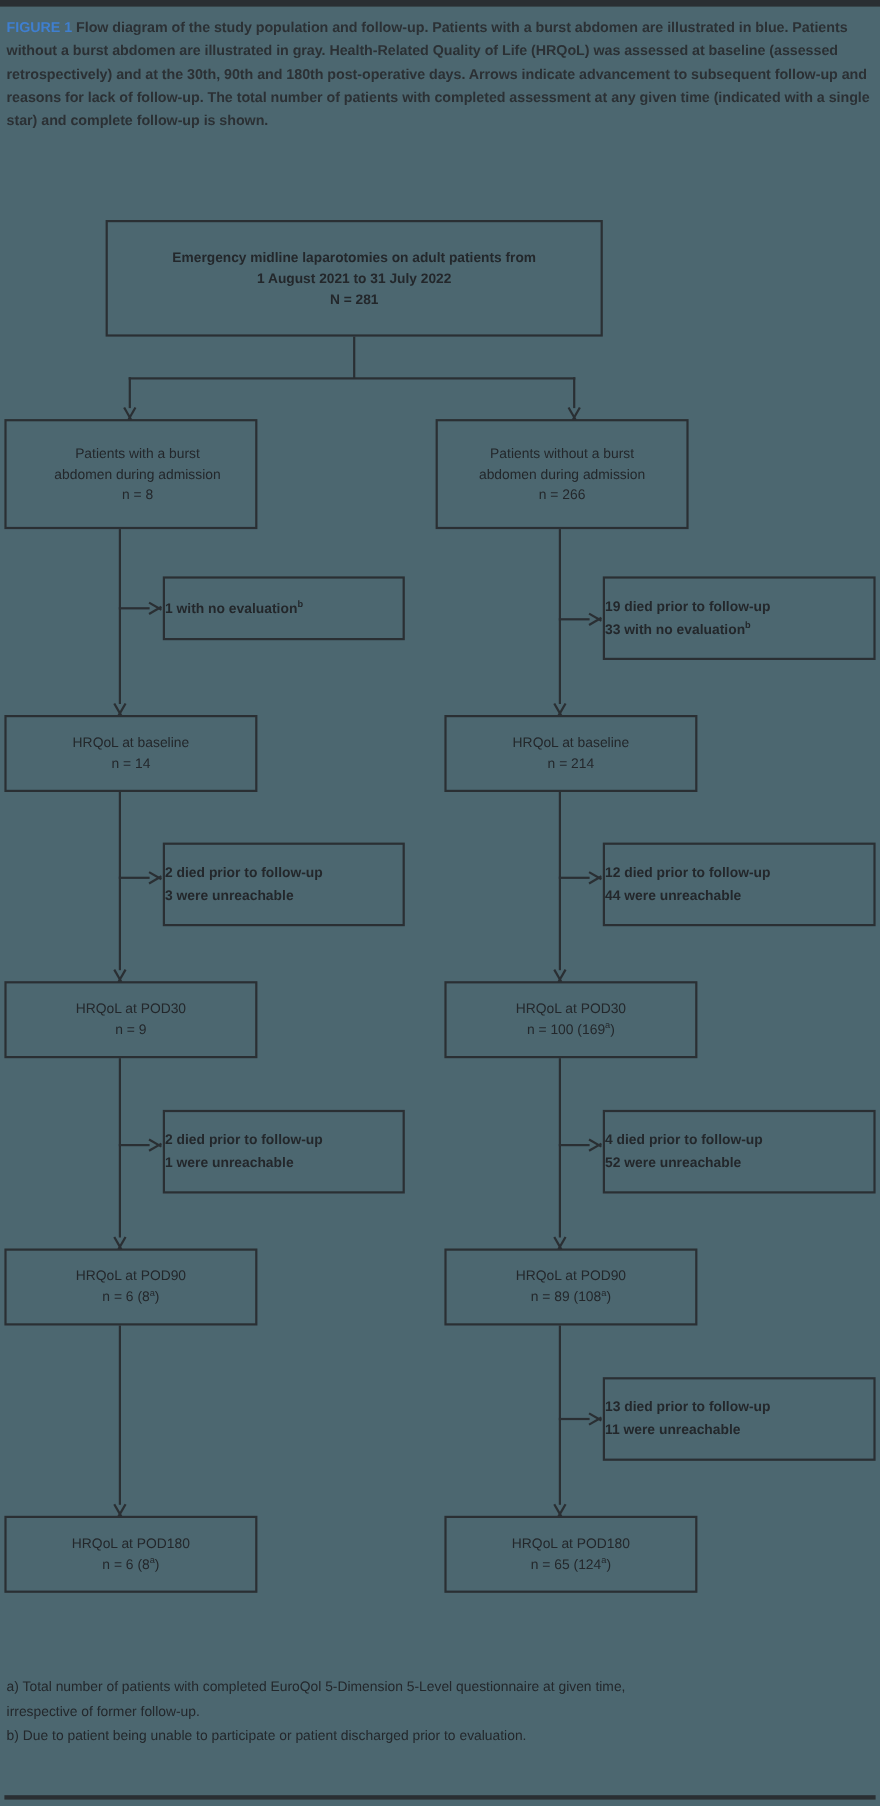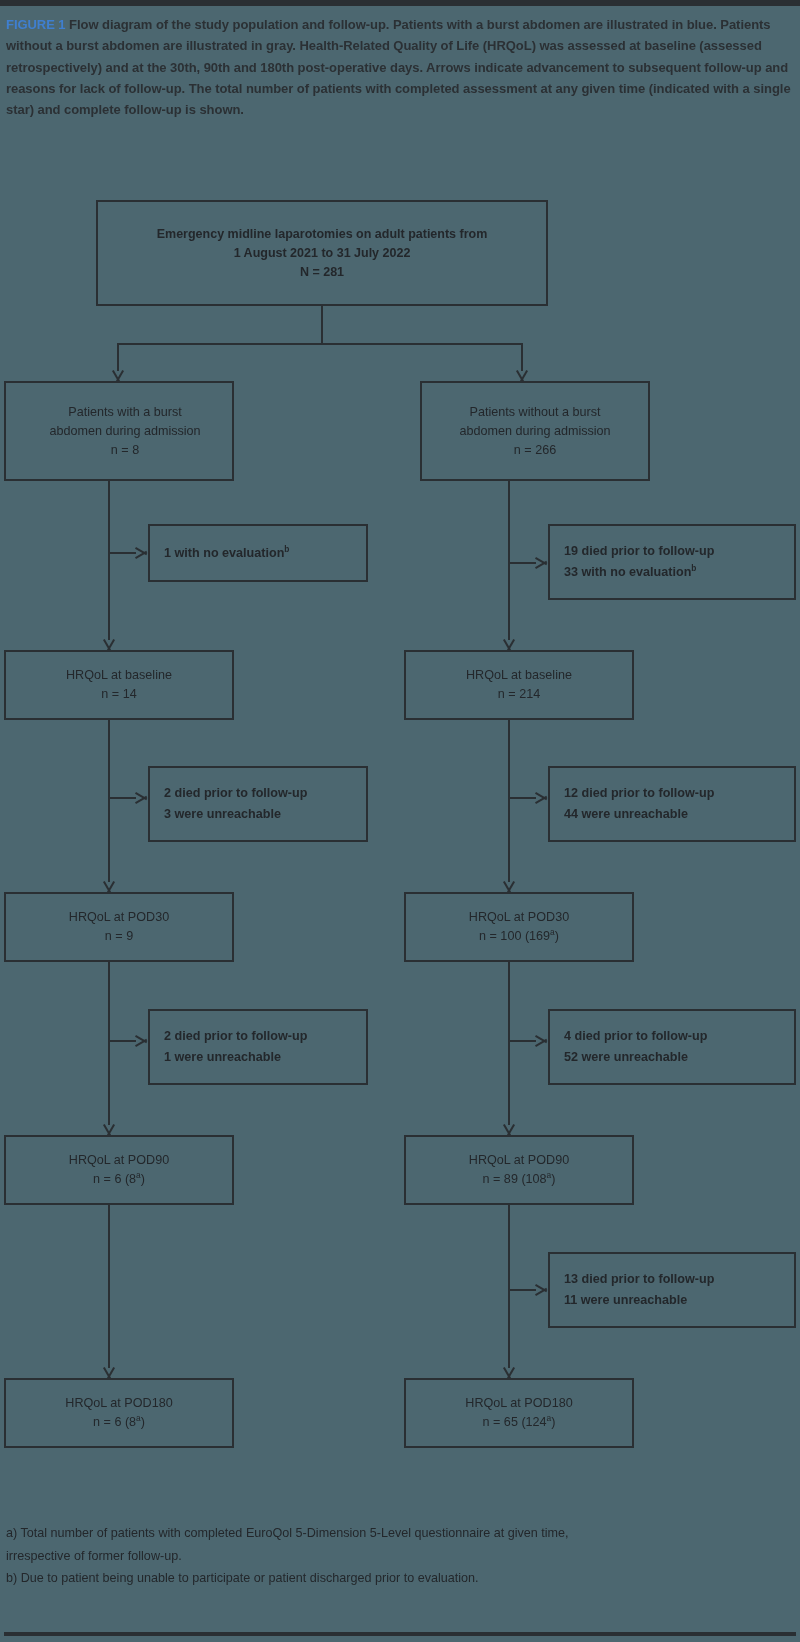--- a/index.html
+++ b/index.html
@@ -58,21 +58,20 @@
   .box.node {
     font-size: 12.6px;
     font-weight: normal;
   }
   .box.excl {
     font-size: 12.6px;
     font-weight: bold;
     align-items: flex-start;
     justify-content: center;
     text-align: left;
-    padding-left: 14px;
     line-height: 21px;
   }
   .box .line { display: block; white-space: nowrap; }
   sup { font-size: 8.4px; vertical-align: super; line-height: 0; }
   
   .vline {
     position: absolute;
     width: 2px;
     background: #2a2f33;
   }
@@ -136,21 +135,21 @@
   <div class="vline" style="left:117px; top:343px; height:28px;"></div>
   <div class="vline" style="left:521px; top:343px; height:28px;"></div>
   <div class="vtip" style="left:111px; top:371px;"></div>
   <div class="vtip" style="left:515px; top:371px;"></div>
 
   <div class="box node" style="left:4px; top:381px; width:230px; height:100px;padding-left:12px;">
     <span class="line">Patients with a burst</span>
     <span class="line">abdomen during admission</span>
     <span class="line">n = 8</span>
   </div>
-  <div class="box node" style="left:420px; top:381px; width:230px; height:100px;">
+  <div class="box node" style="left:396px; top:381px; width:230px; height:100px;">
     <span class="line">Patients without a burst</span>
     <span class="line">abdomen during admission</span>
     <span class="line">n = 266</span>
   </div>
 
   <div class="vline" style="left:108px; top:481px; height:159px;"></div>
   <div class="hline" style="left:108px; top:552px; width:28px;"></div>
   <div class="htip" style="left:136px; top:546px;"></div>
   <div class="vtip" style="left:102px; top:640px;"></div>
 

